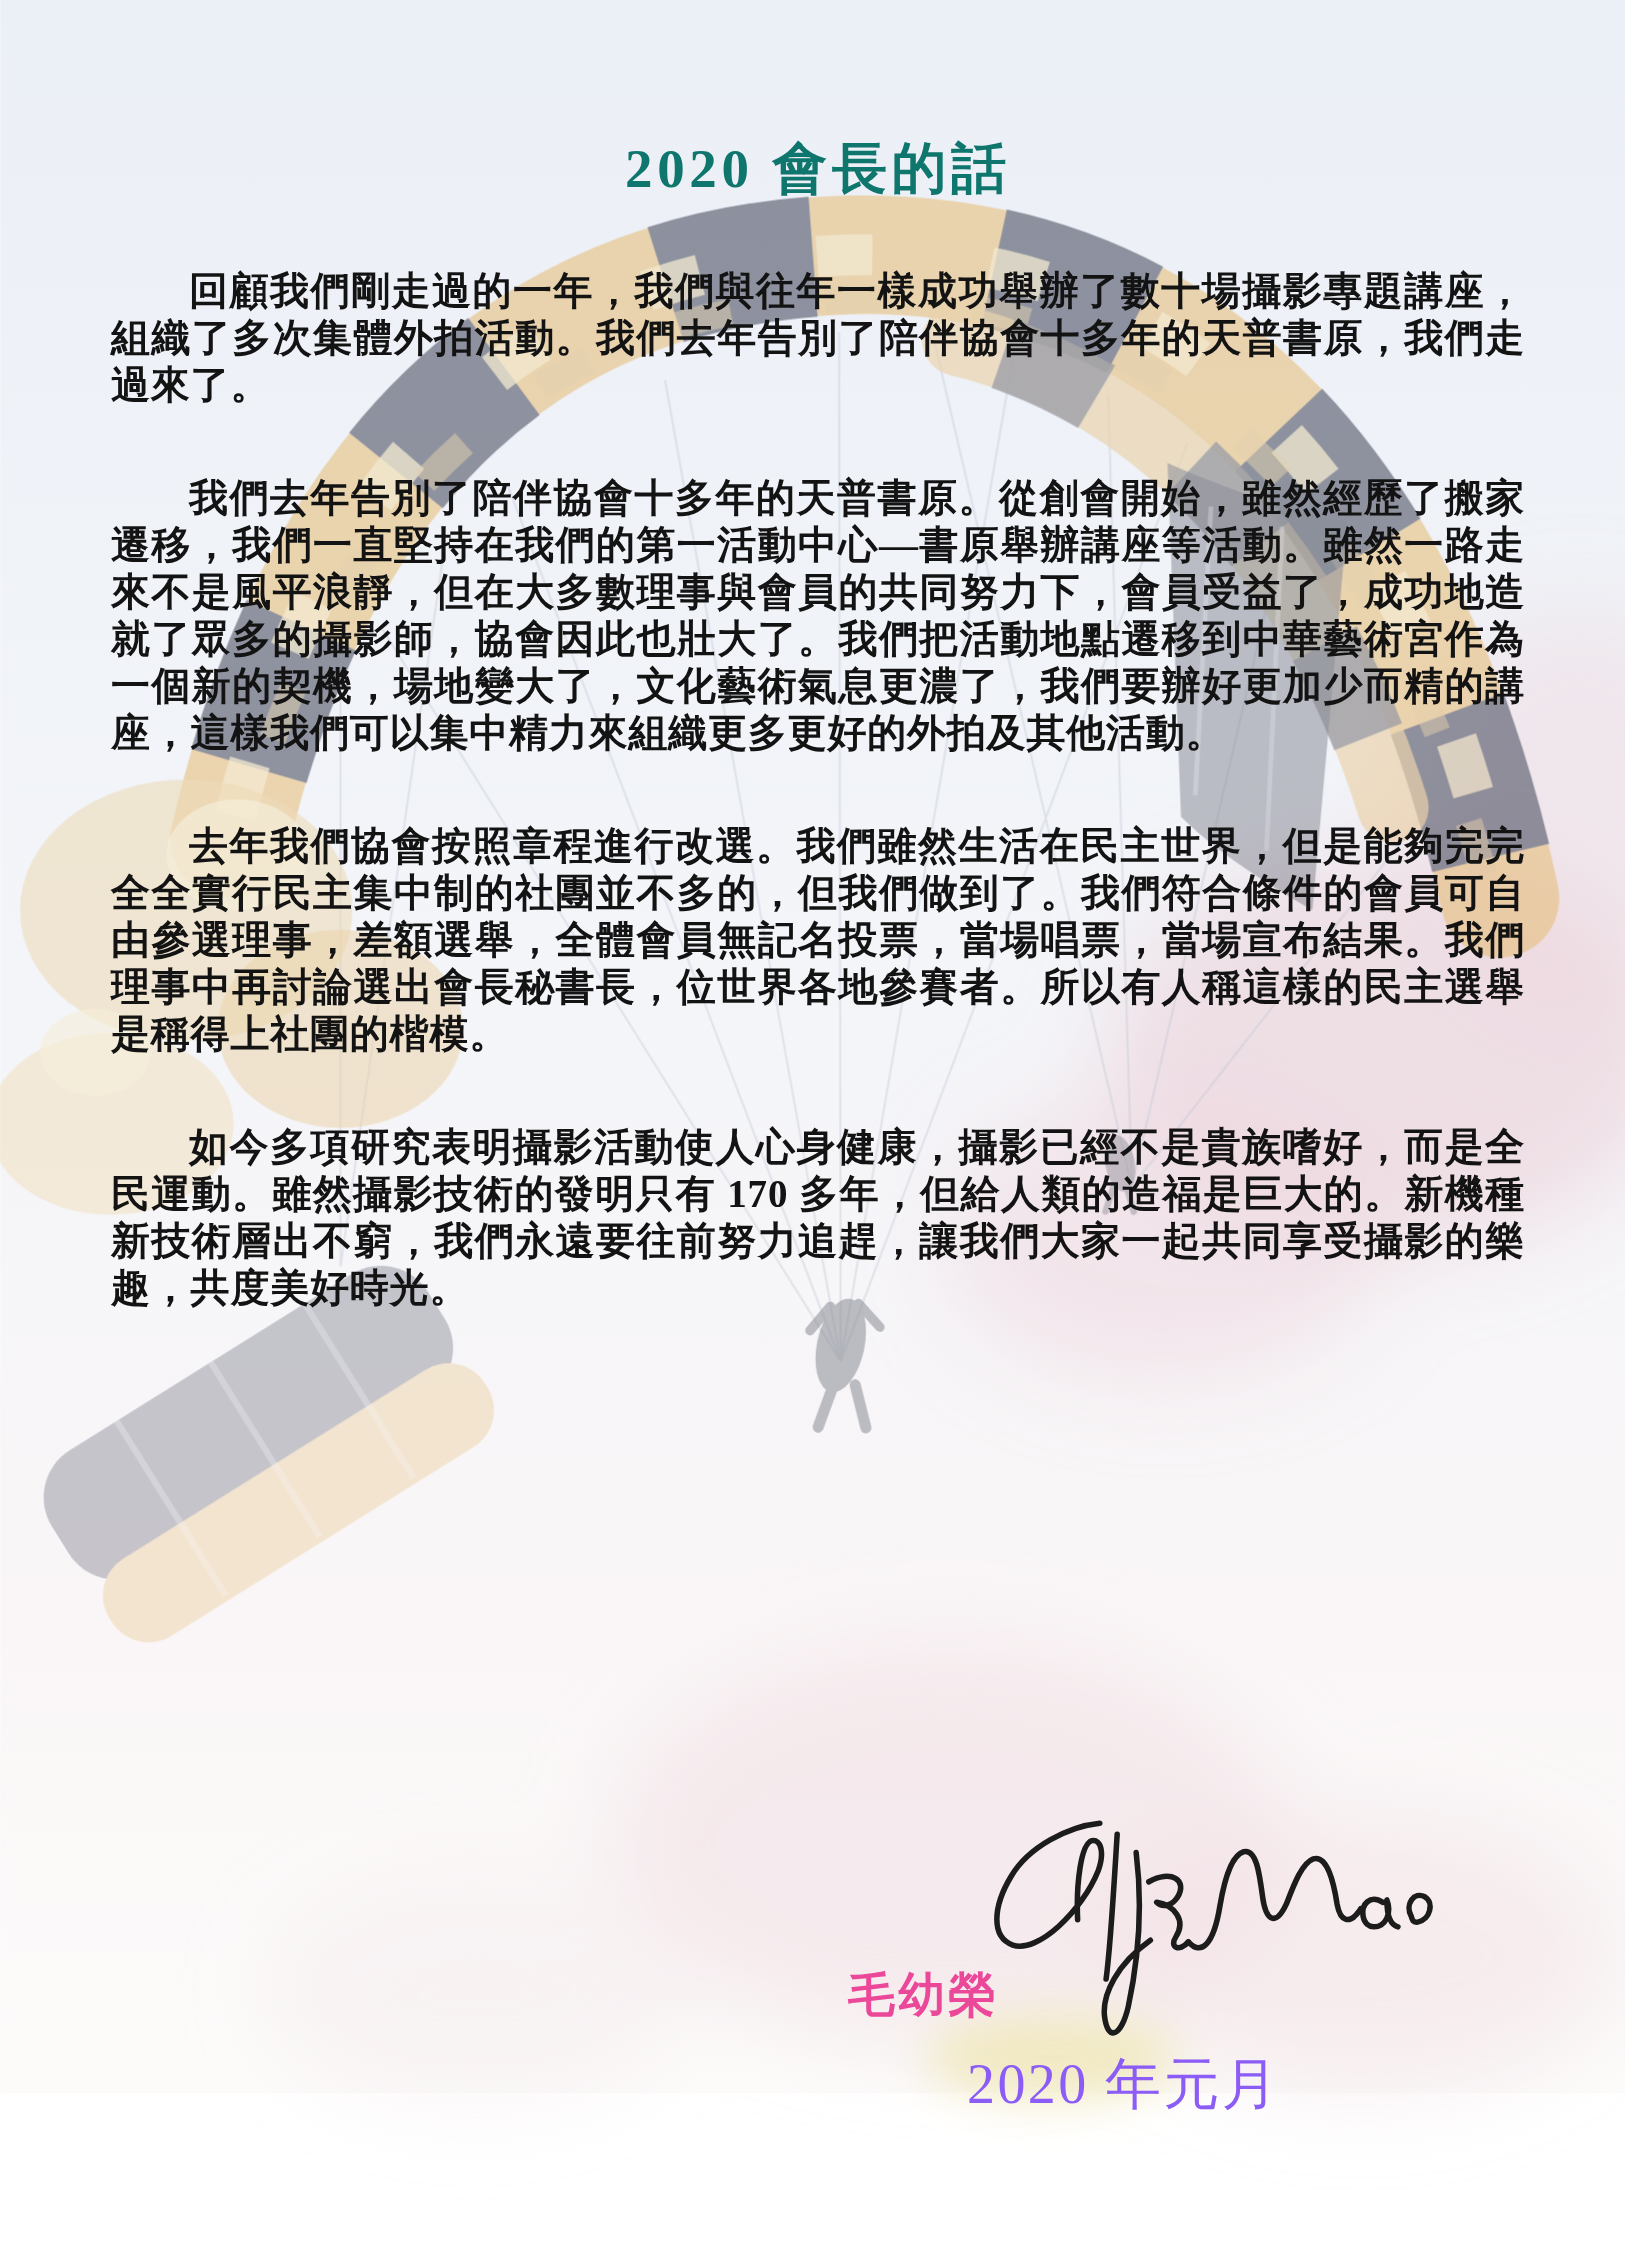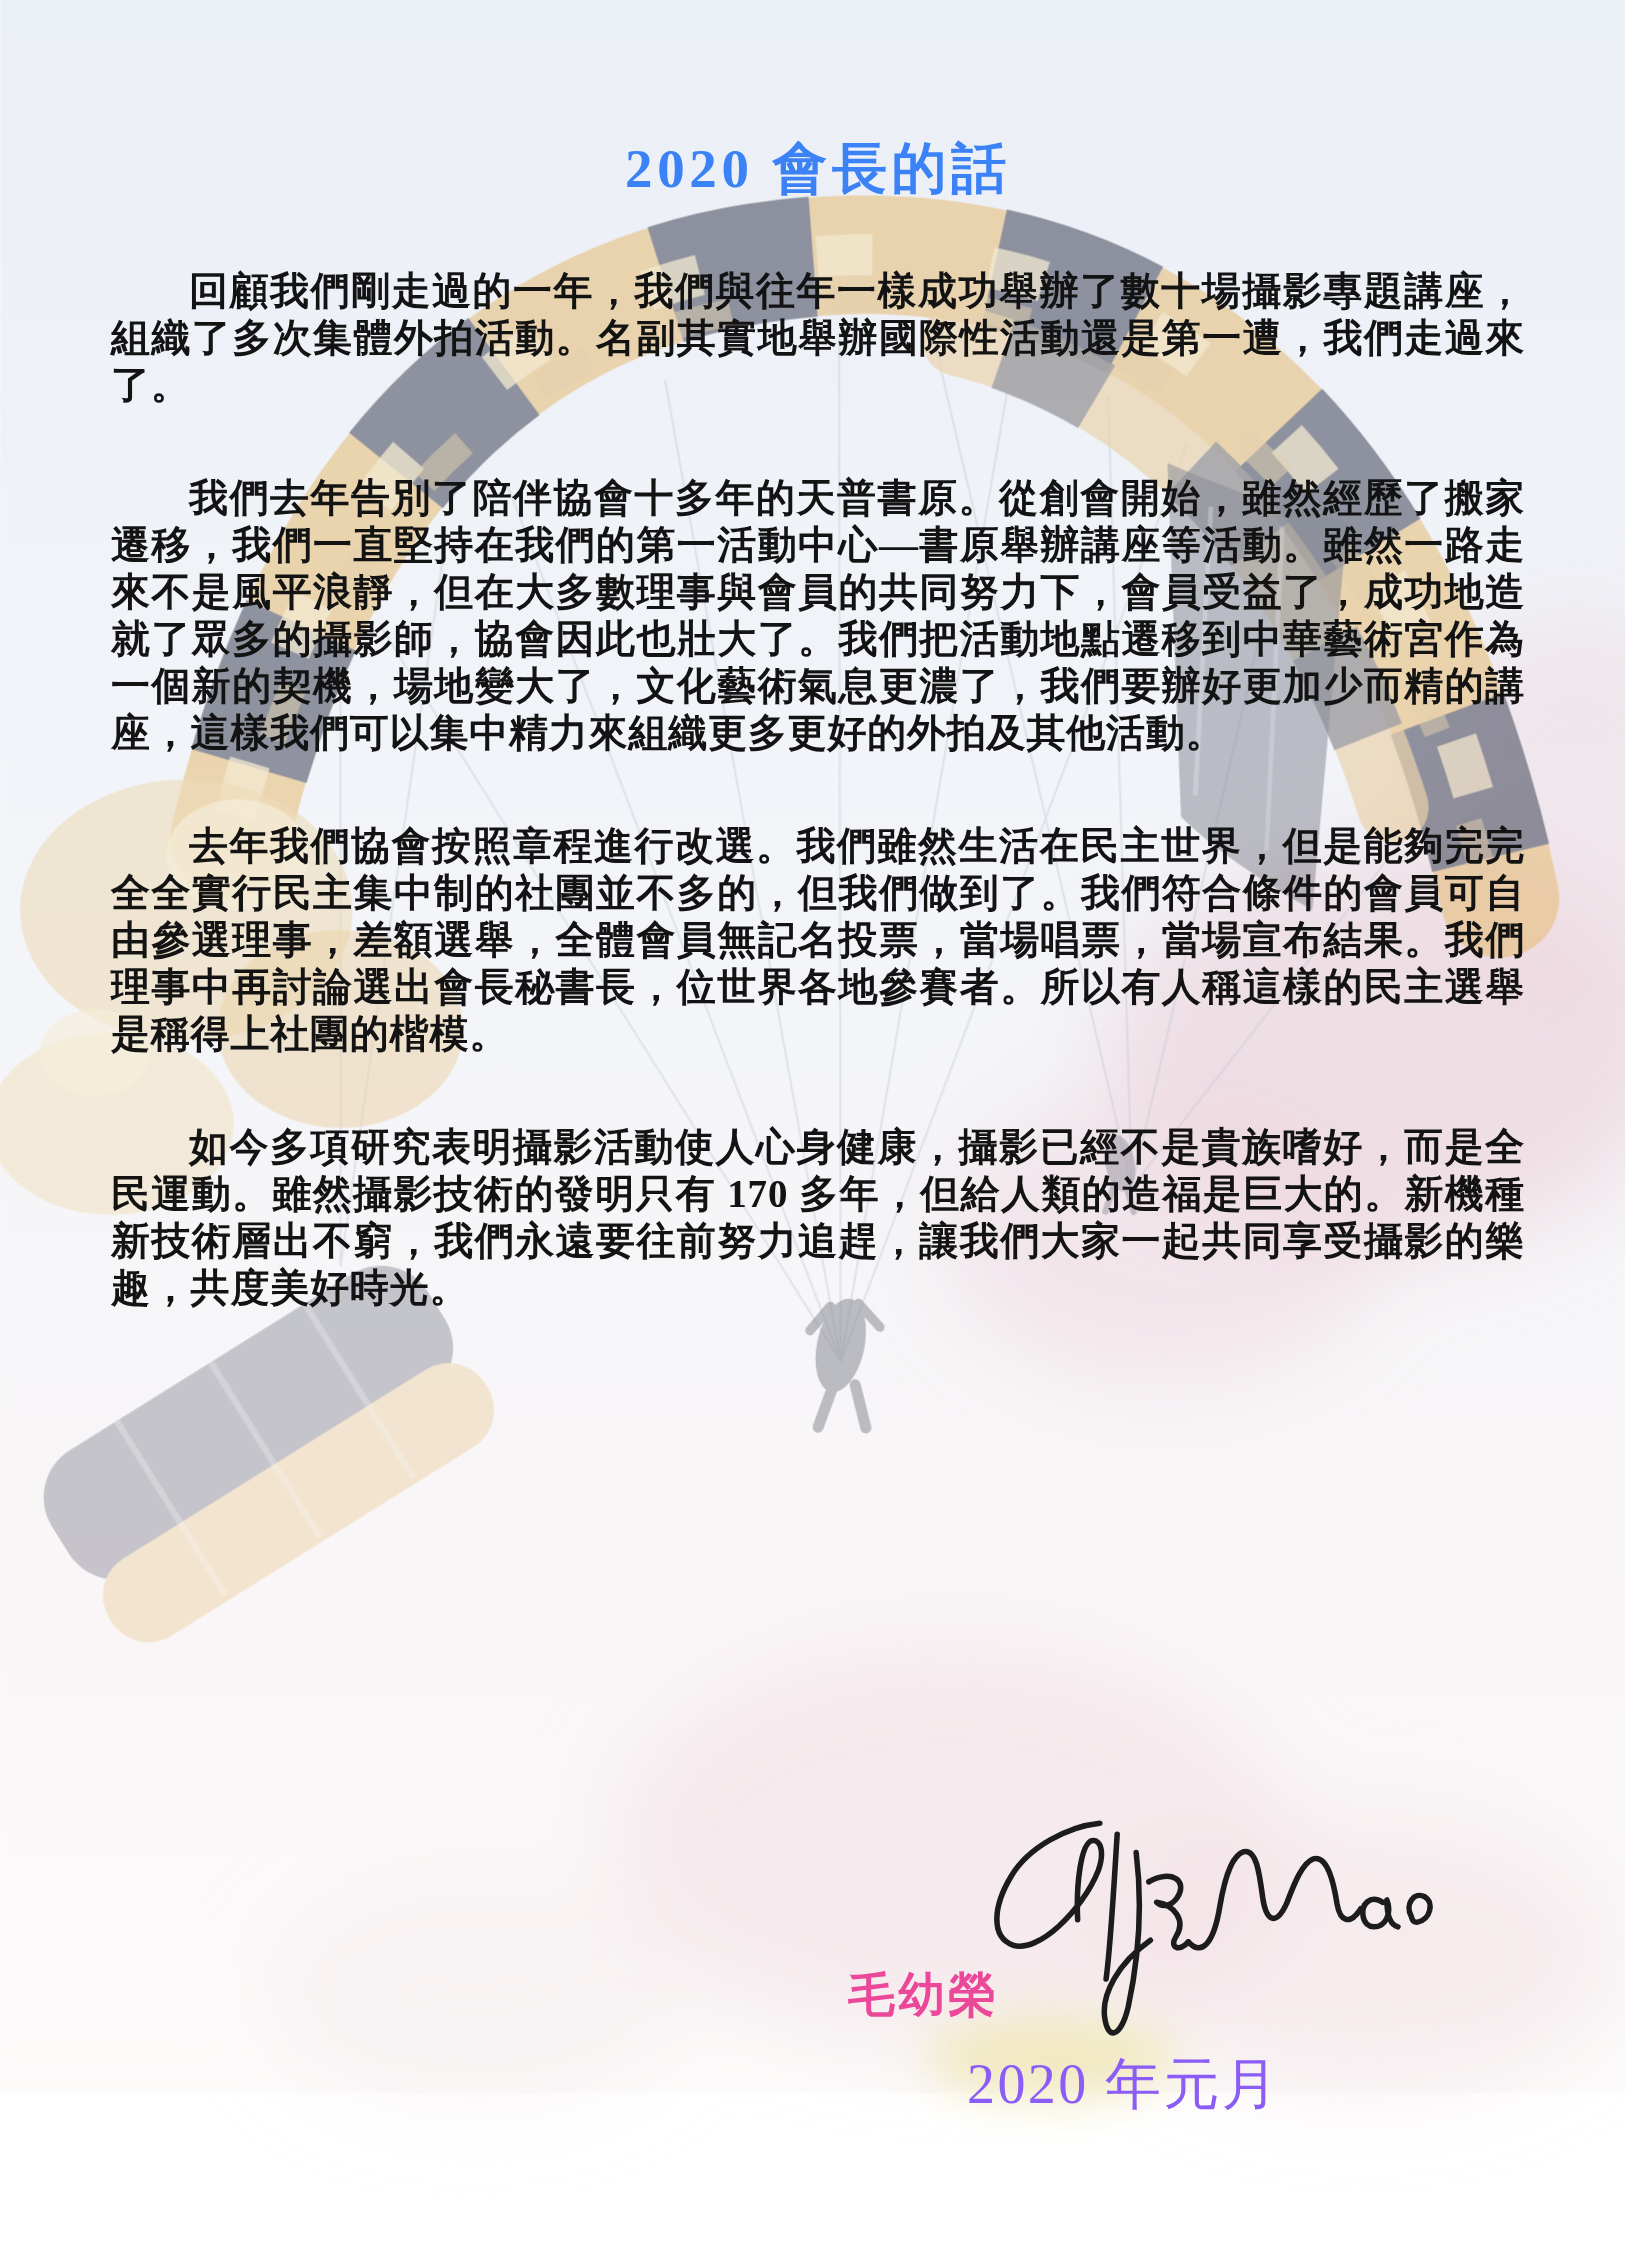--- a/index.html
+++ b/index.html
@@ -21,21 +21,21 @@
     padding:141px 101px 0 111px;
     color:#131313;
   }
   .doc-title{
     text-align:center;
     font-size:55px;
     font-weight:bold;
     letter-spacing:4.7px;
     line-height:1;
     margin:0 0 71px 0;
-    color:#3b82f6;
+    color:#0f766e;
   }
   .para{
     font-size:39px;
     font-weight:bold;
     line-height:47px;
     letter-spacing:0.8px;
     text-align:justify;
     text-justify:inter-ideograph;
     text-indent:2em;
     margin:0 0 66px 0;
@@ -147,21 +147,21 @@
       <rect x="60" y="1852" width="560" height="115" rx="55" fill="#e5bd72"></rect>
       <line x1="200" y1="1700" x2="200" y2="1960" stroke="#f2f2f4" stroke-width="8" opacity="0.3"></line>
       <line x1="340" y1="1700" x2="340" y2="1960" stroke="#f2f2f4" stroke-width="8" opacity="0.3"></line>
       <line x1="480" y1="1700" x2="480" y2="1960" stroke="#f2f2f4" stroke-width="8" opacity="0.3"></line>
     </g>
   </g>
 </svg>
 
 <div class="content">
   <h1 class="doc-title">2020 會長的話</h1>
-  <p class="para">回顧我們剛走過的一年，我們與往年一樣成功舉辦了數十場攝影專題講座，組織了多次集體外拍活動。名副其實地舉辦國際性活動還是第一遭，我們走過來了。</p>
+  <p class="para">回顧我們剛走過的一年，我們與往年一樣成功舉辦了數十場攝影專題講座，組織了多次集體外拍活動。我們去年告別了陪伴協會十多年的天普書原，我們走過來了。</p>
   <p class="para">我們去年告別了陪伴協會十多年的天普書原。從創會開始，雖然經歷了搬家遷移，我們一直堅持在我們的第一活動中心—書原舉辦講座等活動。雖然一路走來不是風平浪靜，但在大多數理事與會員的共同努力下，會員受益了，成功地造就了眾多的攝影師，協會因此也壯大了。我們把活動地點遷移到中華藝術宮作為一個新的契機，場地變大了，文化藝術氣息更濃了，我們要辦好更加少而精的講座，這樣我們可以集中精力來組織更多更好的外拍及其他活動。</p>
   <p class="para">去年我們協會按照章程進行改選。我們雖然生活在民主世界，但是能夠完完全全實行民主集中制的社團並不多的，但我們做到了。我們符合條件的會員可自由參選理事，差額選舉，全體會員無記名投票，當場唱票，當場宣布結果。我們理事中再討論選出會長秘書長，位世界各地參賽者。所以有人稱這樣的民主選舉是稱得上社團的楷模。</p>
   <p class="para">如今多項研究表明攝影活動使人心身健康，攝影已經不是貴族嗜好，而是全民運動。雖然攝影技術的發明只有 170 多年，但給人類的造福是巨大的。新機種新技術層出不窮，我們永遠要往前努力追趕，讓我們大家一起共同享受攝影的樂趣，共度美好時光。</p>
 </div>
 
 <svg class="sig-svg" viewBox="0 0 580 330" xmlns="http://www.w3.org/2000/svg" aria-hidden="true">
   <g fill="none" stroke="#1c1c1c" stroke-width="7" stroke-linecap="round" stroke-linejoin="round">
     <path d="M 150,18 C 110,22 60,48 38,85 C 15,123 12,162 40,172 C 72,183 128,128 148,78 C 156,56 152,38 140,40 C 126,44 120,95 122,140"></path>
     <path d="M 172,32 C 168,95 164,170 158,215"></path>
     <path d="M 196,55 C 204,120 200,185 186,250 C 177,288 160,295 156,262 C 153,234 172,196 214,166"></path>

